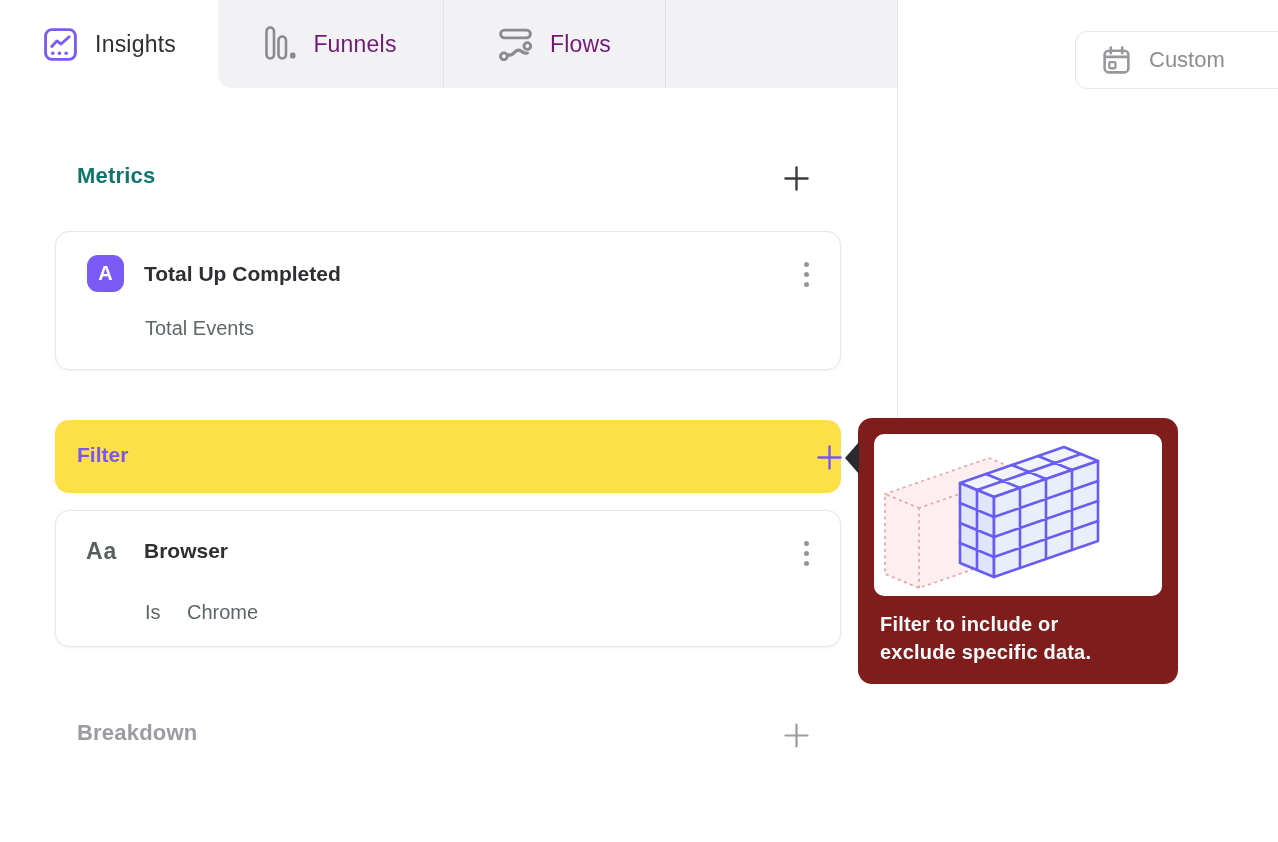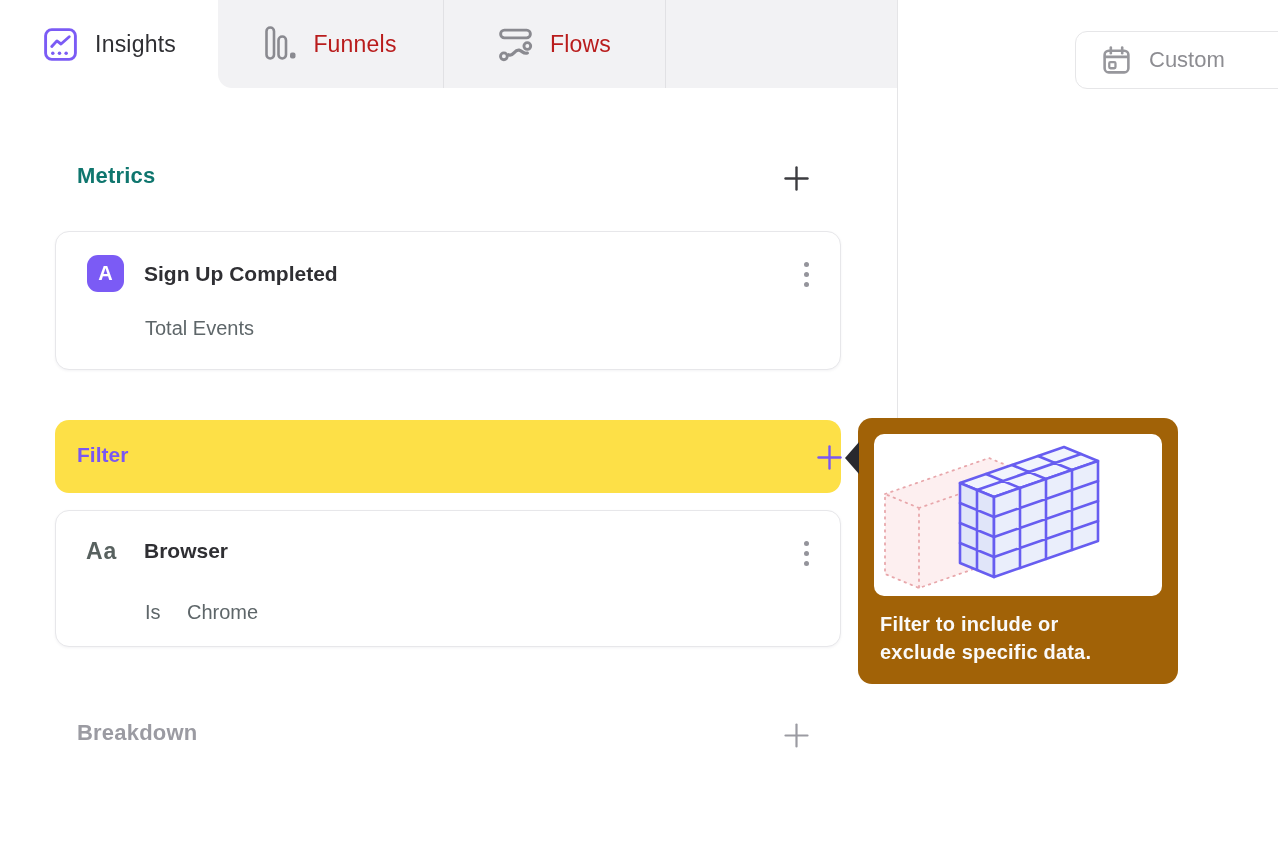--- a/index.html
+++ b/index.html
@@ -15,21 +15,21 @@
   .tab-gray-bg { position:absolute; left:218px; top:0; width:679px; height:88px;
                  background:#f2f2f4; border-bottom-left-radius:14px; }
   .tab { position:absolute; top:0; height:88px; display:flex; align-items:center;
          justify-content:center; gap:16px; cursor:pointer; }
   .tab-active { left:0; width:218px; background:#fff; }
   .tab-funnels { left:218px; width:225px; }
   .tab-flows { left:443px; width:222px; }
   .tab-retention { left:665px; width:232px; }
   .tab-divider { position:absolute; top:0; width:1px; height:88px; background:#e1e1e4; }
   .div-1 { left:443px; } .div-2 { left:665px; }
-  .tab-label { font-size:23px; color:#b91c1c; letter-spacing:.2px; }
+  .tab-label { font-size:23px; color:#701a75; letter-spacing:.2px; }
   .tab-active .tab-label { color:#2f2f33; }
 
   
   .section-heading { position:absolute; left:77px; font-size:22px; font-weight:bold;
                      color:#0f766e; letter-spacing:.2px; }
   .add-btn { position:absolute; left:778px; width:36px; height:36px; display:flex;
              align-items:center; justify-content:center; cursor:pointer; }
 
   
   .card { position:absolute; left:55px; width:786px; background:#fff;
@@ -50,21 +50,21 @@
 
   
   .filter-row { position:absolute; left:55px; top:420px; width:786px; height:73px;
                 background:#fde047; border-radius:14px; }
   .filter-label { position:absolute; left:22px; top:23px; font-size:21px;
                   font-weight:bold; color:#7a57f2; }
   .filter-row .add-btn { left:756px; top:19px; }
 
   
   .tooltip { position:absolute; left:858px; top:418px; width:320px; height:266px;
-             background:#a16207; border-radius:14px; padding:16px; }
+             background:#7f1d1d; border-radius:14px; padding:16px; }
   .tooltip-arrow { position:absolute; left:-13px; top:24px; width:0; height:0;
                    border-top:16px solid transparent; border-bottom:16px solid transparent;
                    border-right:14px solid #29292e; }
   .tooltip-illo { width:288px; height:162px; background:#fff; border-radius:10px;
                   overflow:hidden; }
   .tooltip-text { margin-top:15px; margin-left:6px; width:244px; font-size:20px;
                   font-weight:bold; line-height:1.38; color:#fafafa; letter-spacing:.2px; }
 
   
   .custom-btn { position:absolute; left:1075px; top:31px; width:230px; height:58px;
@@ -131,21 +131,21 @@
     <span>
       <svg width="27" height="27" viewBox="0 0 27 27" stroke="#3c3c40" stroke-width="2.4" stroke-linecap="round">
         <line x1="13.5" y1="2.5" x2="13.5" y2="24.5"></line>
           <line x1="2.5" y1="13.5" x2="24.5" y2="13.5"></line>
       </svg>
     </span>
   </div>
 
   <div class="card" style="top:231px; height:139px;">
     <div class="badge-a">A</div>
-    <div class="card-title">Sign Up Completed</div>
+    <div class="card-title">Total Up Completed</div>
     <div class="kebab">
         <i></i>
         <i></i>
         <i></i>
       </div>
     <div class="card-sub" style="left:89px; top:85px;">Total Events</div>
   </div>
 
   <div class="filter-row">
     <div class="filter-label">Filter</div>

